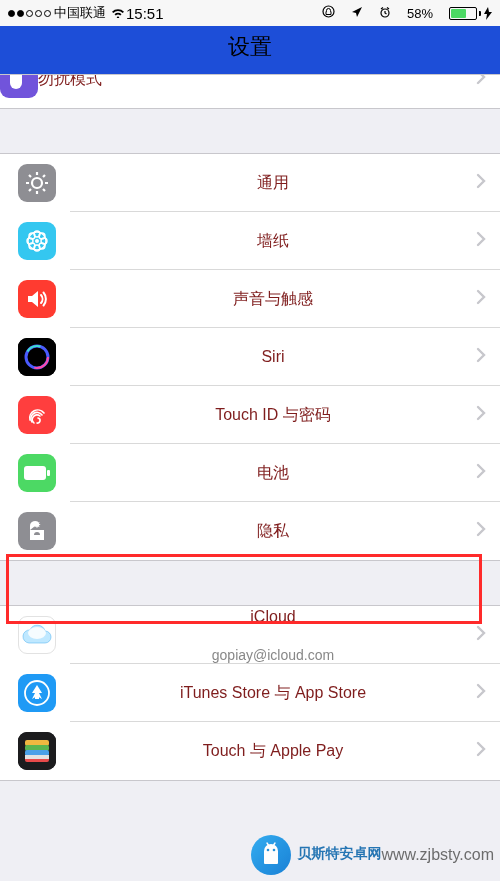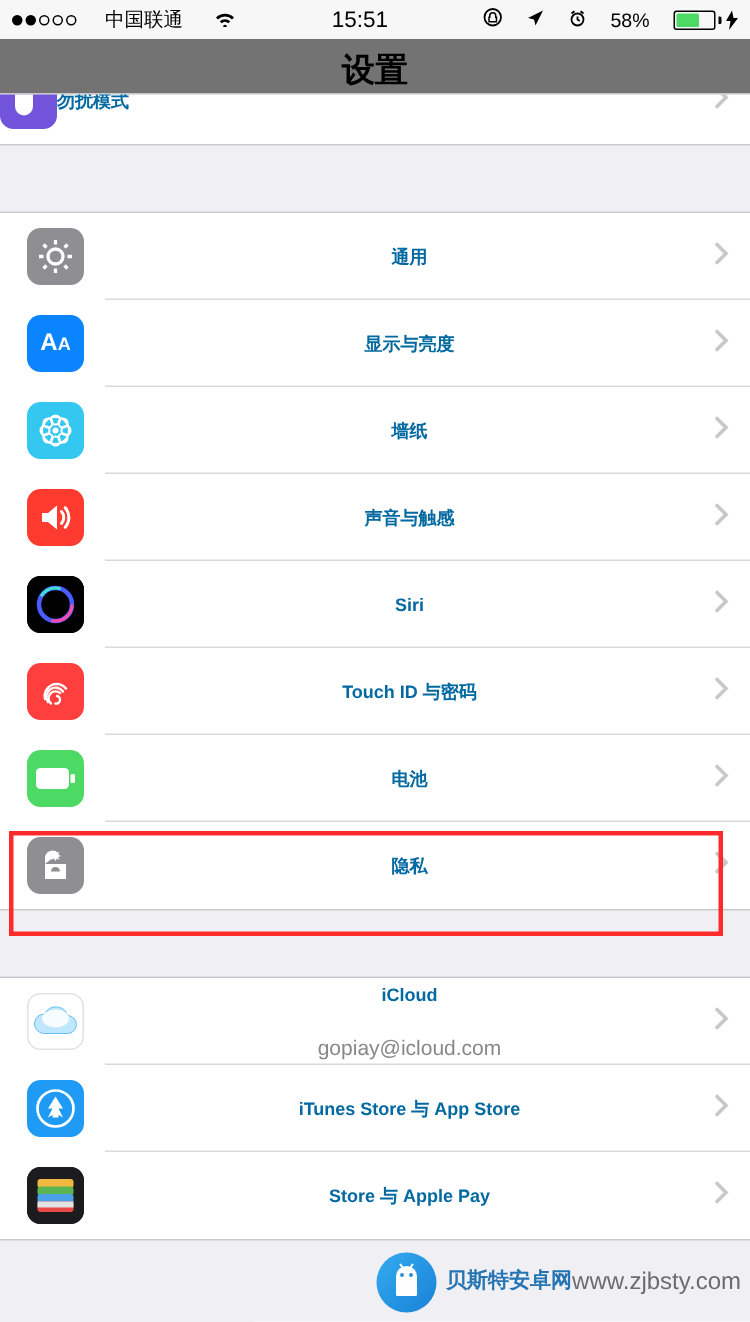--- a/index.html
+++ b/index.html
@@ -13,39 +13,39 @@
     }
     .status-bar {
       height: 26px;
       background: #f7f7f7;
       display: flex;
       align-items: center;
       padding: 0 8px;
       font-size: 14px;
       color: #000;
     }
-    .status-left { display: flex; align-items: center; gap: 16px; }
+    .status-left { display: flex; align-items: center; gap: 0; }
     .signal-dots { display: flex; gap: 2px; }
     .dot { width: 7px; height: 7px; border-radius: 50%; border: 1px solid #000; }
     .dot.filled { background: #000; }
     .carrier { font-size: 13px; margin-left: 3px; }
     .wifi { margin-left: 4px; }
-    .status-center { flex: 1; text-align: center; font-weight: 500; font-size: 15px; }
+    .status-center { flex: 1; font-weight: 500; font-size: 15px; }
     .status-right { display: flex; align-items: center; gap: 16px; font-size: 13px; }
     .battery-wrap { display: flex; align-items: center; gap: 2px; }
     .battery-body { width: 28px; height: 13px; border: 1px solid #000; border-radius: 2px; position: relative; }
     .battery-fill { position: absolute; left: 1px; top: 1px; bottom: 1px; width: 58%; background: #4cd964; border-radius: 1px; }
     .battery-tip { width: 2px; height: 5px; background: #000; border-radius: 0 1px 1px 0; }
 
     .nav-title {
-      background: #737373;
+      background: #1d4ed8;
       text-align: center;
-      padding: 6px 0 0;
+      padding: 6px 0 12px;
       font-size: 22px;
-      font-weight: 700;
+      font-weight: 400;
       border-bottom: 1px solid #c8c7cc;
     }
 
     .group { background: #fff; margin-top: 28px; }
     .group.first { margin-top: 0; }
     .group.gap-lg { margin-top: 44px; text-align: center; }
 
     .row {
       display: flex;
       align-items: center;
@@ -57,21 +57,21 @@
       width: 38px;
       height: 38px;
       border-radius: 9px;
       margin: 10px 14px 10px 18px;
       display: flex;
       align-items: center;
       justify-content: center;
       flex-shrink: 0;
     }
     .row .labels { flex: 1; }
-    .row .label { font-size: 12px; color: #0369a1; line-height: 1.2; font-weight: bold; }
+    .row .label { font-size: 16px; color: #7f1d1d; line-height: 1.2; }
     .row .sublabel { font-size: 14px; color: #888; margin-top: 20px; }
     .row .chevron { color: #c7c7cc; }
     .row::after {
       content: "";
       position: absolute; left: 70px; right: 0; bottom: 0;
       height: 1px; background: #d9d9d9;
     }
     .row:last-child::after { display: none; }
 
     .group::before, .group::after {
@@ -190,31 +190,20 @@
             </svg>
           </div>
           <div class="labels">
             <div class="label">通用</div>
           </div>
           <span class="chevron"><svg width="10" height="16" viewBox="0 0 10 16">
               <path d="M2 2l6 6-6 6" stroke="#c7c7cc" stroke-width="2.4" fill="none" stroke-linecap="round"></path>
             </svg></span>
         </div>
         <div class="row">
-          <div class="icon-box" style="background: rgb(10, 132, 255);">
-            <span style="color:#fff;font-weight:600;font-size:16px">A<span style="font-size:12px">A</span></span>
-          </div>
-          <div class="labels">
-            <div class="label">显示与亮度</div>
-          </div>
-          <span class="chevron"><svg width="10" height="16" viewBox="0 0 10 16">
-              <path d="M2 2l6 6-6 6" stroke="#c7c7cc" stroke-width="2.4" fill="none" stroke-linecap="round"></path>
-            </svg></span>
-        </div>
-        <div class="row">
           <div class="icon-box" style="background: rgb(52, 199, 240);">
             <svg width="26" height="26" viewBox="0 0 26 26">
               <circle cx="13" cy="13" r="9" fill="none" stroke="#fff" stroke-width="1.4"></circle>
               <circle cx="13" cy="13" r="2" fill="#fff"></circle>
               <g fill="none" stroke="#fff" stroke-width="1.4">
                 <circle cx="13" cy="6" r="3"></circle>
                 <circle cx="13" cy="20" r="3"></circle>
                 <circle cx="6" cy="13" r="3"></circle>
                 <circle cx="20" cy="13" r="3"></circle>
                 <circle cx="8" cy="8" r="3"></circle>
@@ -349,21 +338,21 @@
             <svg width="38" height="38" viewBox="0 0 38 38">
               <rect width="38" height="38" rx="9" fill="#1c1c1e"></rect>
               <rect x="7" y="8" width="24" height="6" rx="2" fill="#f0b840"></rect>
               <rect x="7" y="13" width="24" height="6" rx="2" fill="#5bb551"></rect>
               <rect x="7" y="18" width="24" height="6" rx="2" fill="#4aa0e8"></rect>
               <rect x="7" y="23" width="24" height="7" rx="2" fill="#e84a4a"></rect>
               <rect x="7" y="23" width="24" height="4" fill="#e2e2e2"></rect>
             </svg>
           </div>
           <div class="labels">
-            <div class="label">Store 与 Apple Pay</div>
+            <div class="label">Touch 与 Apple Pay</div>
           </div>
           <span class="chevron"><svg width="10" height="16" viewBox="0 0 10 16">
               <path d="M2 2l6 6-6 6" stroke="#c7c7cc" stroke-width="2.4" fill="none" stroke-linecap="round"></path>
             </svg></span>
         </div>
       </div>
 
 </div>
 </div>
 

